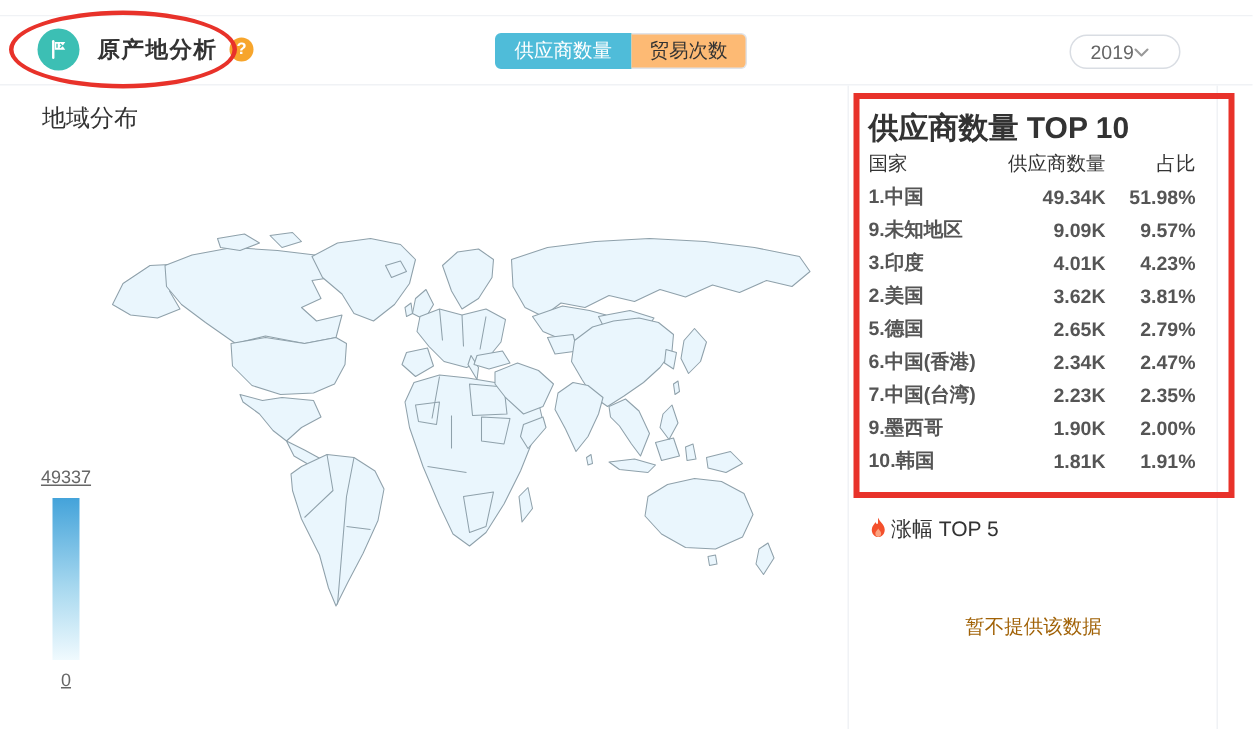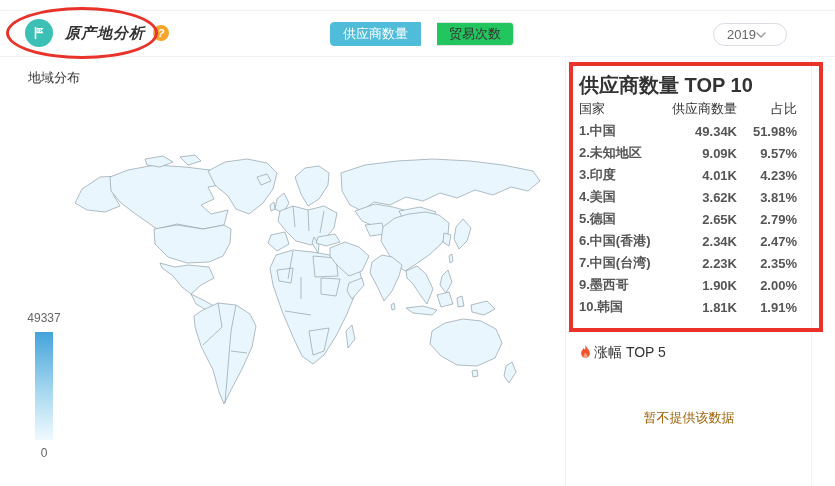--- a/index.html
+++ b/index.html
@@ -1,41 +1,41 @@
 <!DOCTYPE html>
 <html><head>
 <meta charset="utf-8">
 <style>
   * { margin:0; padding:0; box-sizing:border-box; }
   html,body { width:835px; height:486px; background:#fff; font-family:"Liberation Sans",sans-serif; overflow:hidden; }
   .card { position:absolute; left:0; top:10px; right:0; bottom:0; border-top:1px solid #f0f2f5; }
 
   
   .header { position:absolute; left:0; top:0; right:0; height:46px; border-bottom:1px solid #f0f2f5; background:#fff; }
-  .title-wrap { position:absolute; left:25px; top:8px; display:flex; align-items:center;font-style:italic; }
+  .title-wrap { position:absolute; left:25px; top:8px; display:flex; align-items:center; }
   .app-icon { width:28px; height:28px; border-radius:50%; background:#3cbfb4; display:flex; align-items:center; justify-content:center; flex:none; }
   .page-title { margin-left:12px; font-size:15px; font-weight:bold; color:#333; letter-spacing:1px; }
   .help-badge { margin-left:8px; width:16px; height:16px; border-radius:50%; background:#f7a52c; color:#fff; font-size:11px; font-weight:bold; display:flex; align-items:center; justify-content:center; }
   .ellipse-annotation { position:absolute; left:6px; top:-4px; width:152px; height:52px; border:3px solid #e8322a; border-radius:50%; pointer-events:none; z-index:9; }
 
   .tabs { position:absolute; left:330px; top:11px; display:flex; height:24px; }
   .tab { height:24px; padding:0 12px; font-size:13px; display:flex; align-items:center; cursor:pointer; }
   .tab.active { background:#4fbcd9; border:1px solid #4fbcd9; color:#fff; border-radius:4px 0 0 4px; }
-  .tab.inactive { background:#22c55e; border:1px solid #e0e3e8; border-left:none; color:#333; border-radius:0 4px 4px 0;margin-left:16px; }
+  .tab.inactive { background:#fdba74; border:1px solid #e0e3e8; border-left:none; color:#333; border-radius:0 4px 4px 0; }
 
   .year-select { position:absolute; left:713px; top:12px; width:74px; height:23px; border:1px solid #d9dde3; border-radius:12px; display:flex; align-items:center; justify-content:flex-start; padding:0 10px 0 13px; color:#666; font-size:13px; cursor:pointer; background:#fff; }
 
   
   .content { position:absolute; left:0; top:46px; right:0; bottom:0; }
   .map-panel { position:absolute; left:0; top:0; width:566px; height:100%; border-right:1px solid #f0f2f5; }
-  .map-title { position:absolute; left:28px; top:12px; font-size:13px; color:#333; }
+  .map-title { position:absolute; left:28px; top:12px; font-size:16px; color:#333; }
   .world-map { position:absolute; left:25px; top:58px; }
 
   .legend { position:absolute; left:22px; top:254px; width:44px; text-align:center; z-index:3; }
-  .legend-max, .legend-min { font-size:12px; color:#666; }
+  .legend-max, .legend-min { font-size:12px; color:#666;text-decoration:underline; }
   .legend-bar { width:18px; height:108px; margin:7px auto 6px auto; background:linear-gradient(180deg,#44a3da 0%, #a7d8ef 55%, #f0fafe 100%); }
 
   
   .world-map path { stroke:#8fa1ab; stroke-width:0.7; stroke-linejoin:round; fill:#eaf6fd; }
   .m-white { fill:#ffffff; }
   .m-cana  { fill:#e0f1fa; }
   .m-rus   { fill:#dceef9; }
   .m-usa   { fill:#cfe8f6; }
   .m-ind   { fill:#cbe3f2; }
   .m-chn   { fill:#3e90ca; stroke:#2e7ab3; }
@@ -166,31 +166,31 @@
           <span class="c-country">国家</span>
           <span class="c-count">供应商数量</span>
           <span class="c-share">占比</span>
         </div>
         <div class="s-row">
           <span class="c-country">1.中国</span>
           <span class="c-count">49.34K</span>
           <span class="c-share">51.98%</span>
         </div>
         <div class="s-row">
-          <span class="c-country">2.未知地区</span>
+          <span class="c-country">9.未知地区</span>
           <span class="c-count">9.09K</span>
           <span class="c-share">9.57%</span>
         </div>
         <div class="s-row">
           <span class="c-country">3.印度</span>
           <span class="c-count">4.01K</span>
           <span class="c-share">4.23%</span>
         </div>
         <div class="s-row">
-          <span class="c-country">4.美国</span>
+          <span class="c-country">2.美国</span>
           <span class="c-count">3.62K</span>
           <span class="c-share">3.81%</span>
         </div>
         <div class="s-row">
           <span class="c-country">5.德国</span>
           <span class="c-count">2.65K</span>
           <span class="c-share">2.79%</span>
         </div>
         <div class="s-row">
           <span class="c-country">6.中国(香港)</span>

